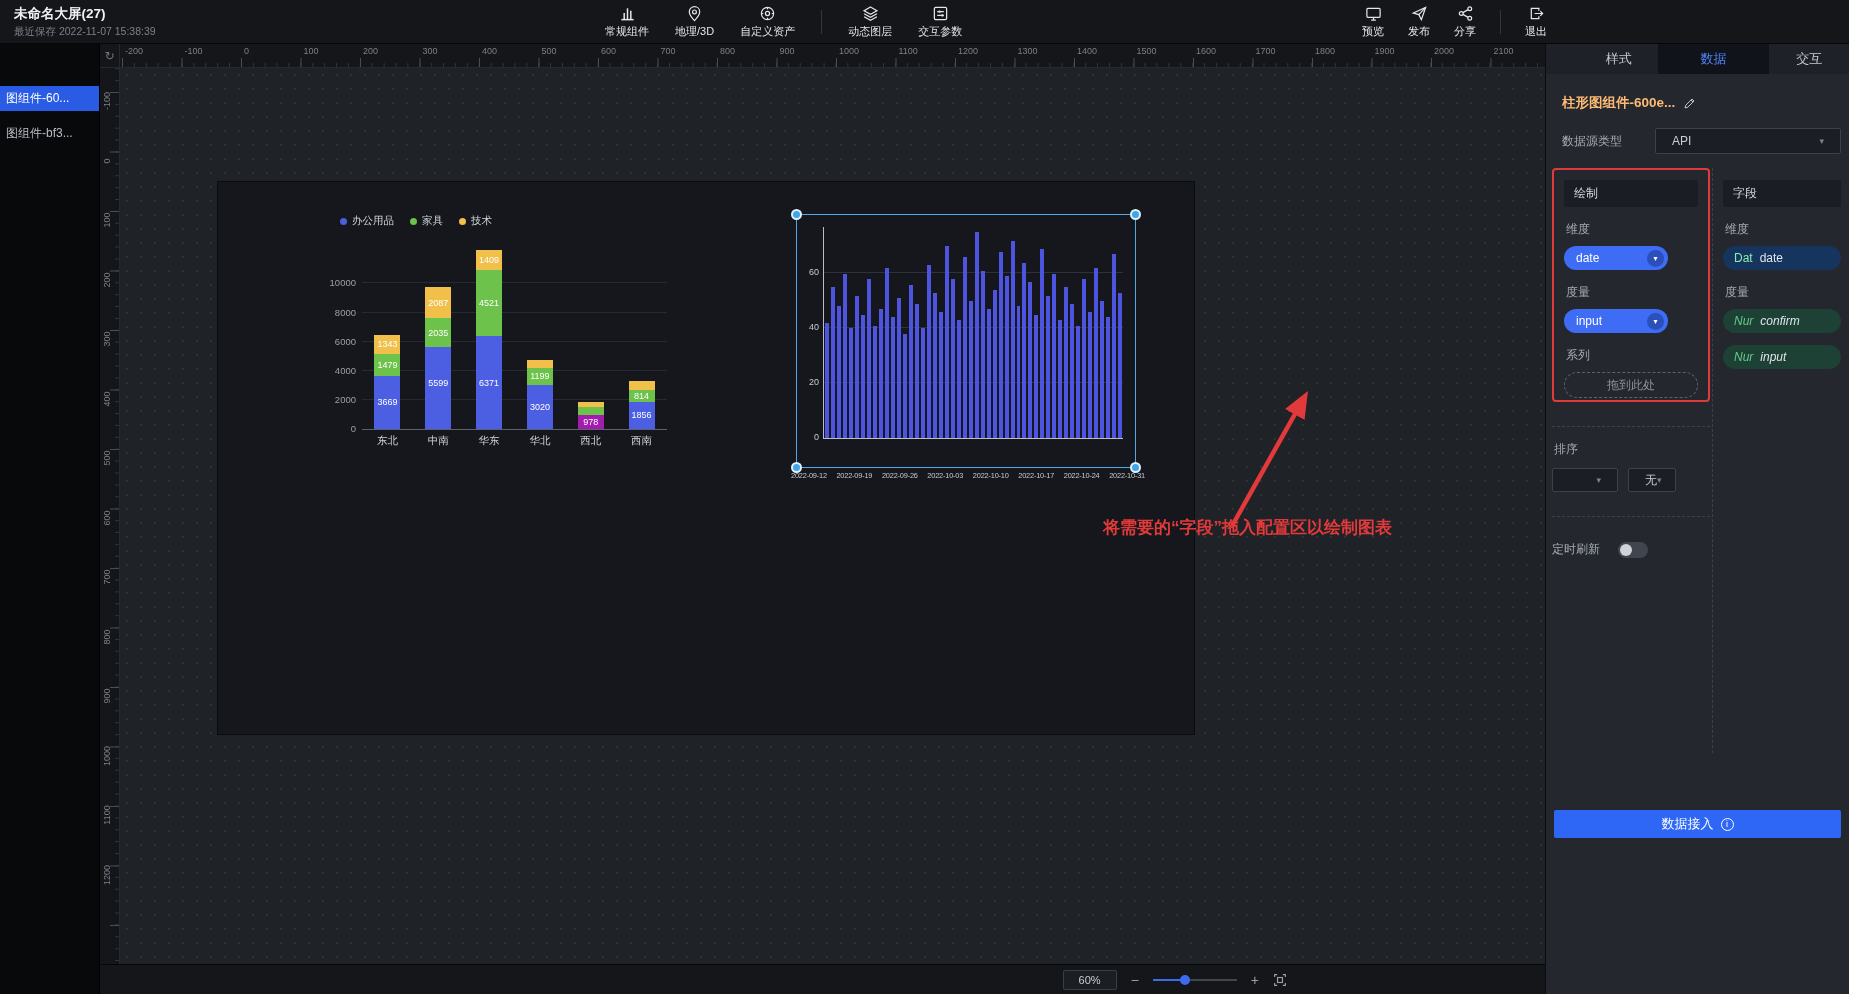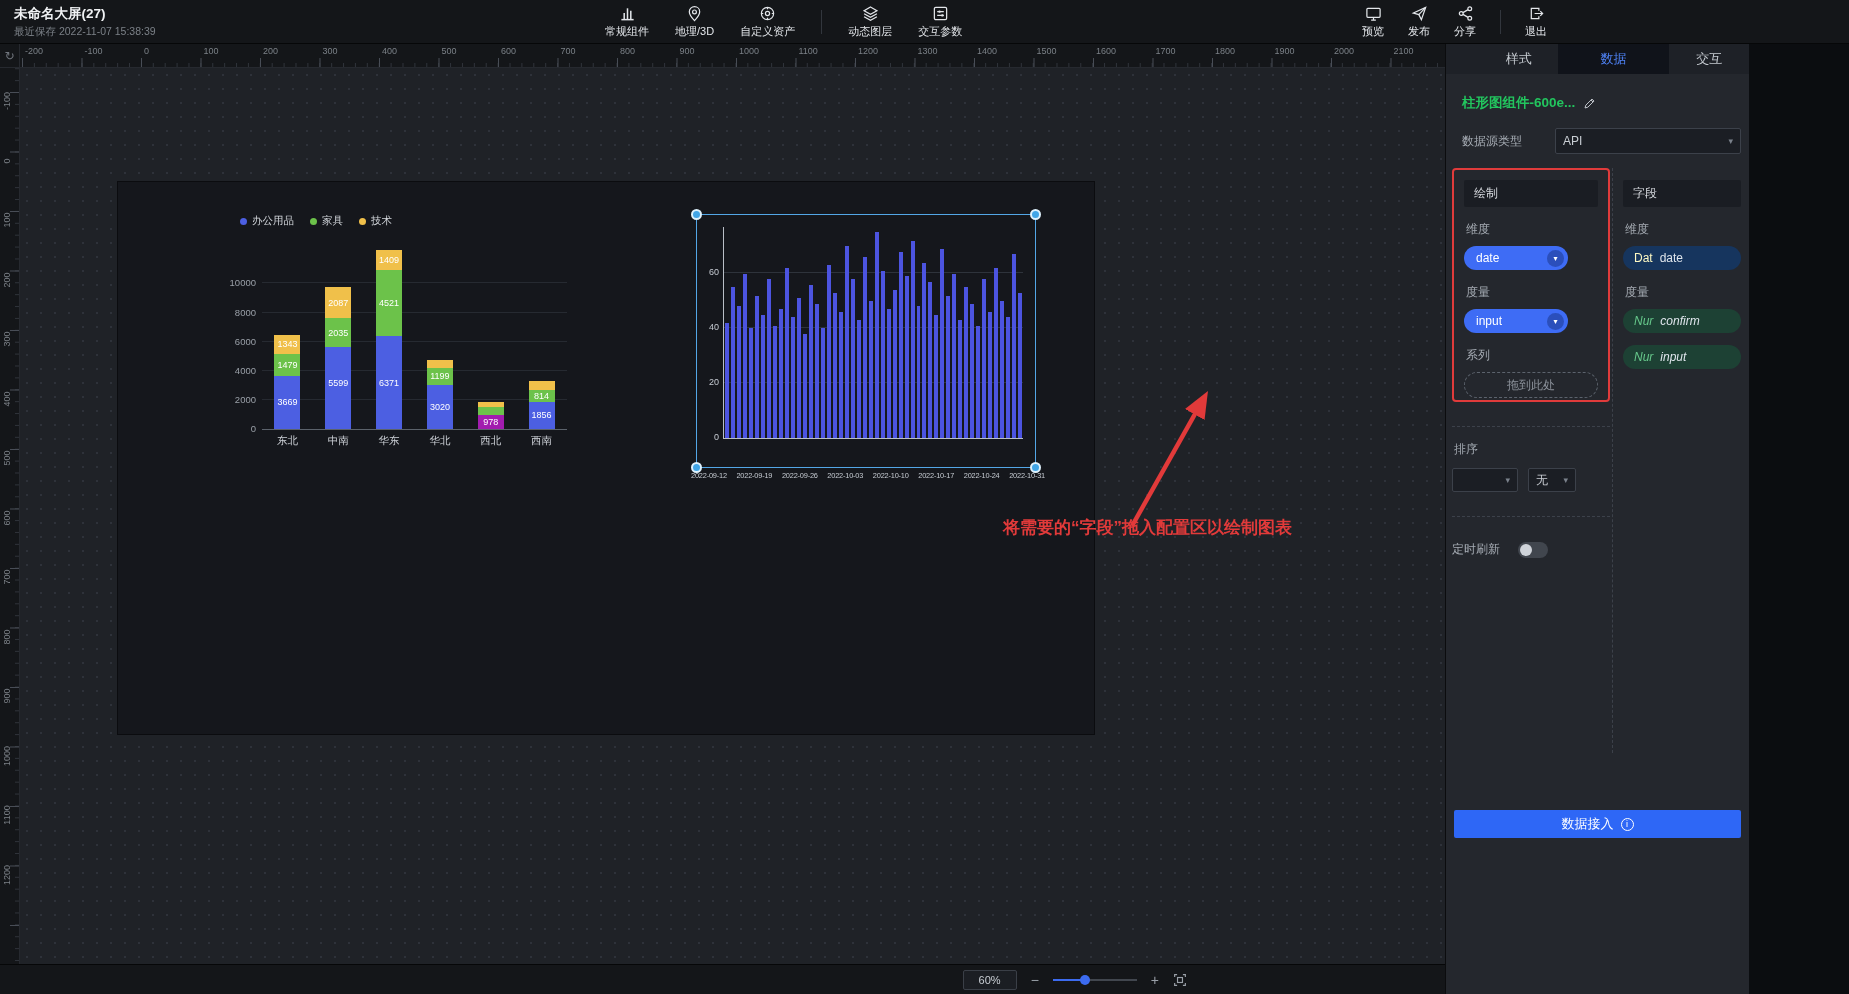--- a/index.html
+++ b/index.html
@@ -92,25 +92,25 @@
   .fit-icon { color:#9aa0a8; cursor:pointer; display:flex; }
 
   
   .panel { width:304px; background:#24272d; border-left:1px solid #0b0c0e; position:relative; display:flex; flex-direction:column; }
   .ptabs { height:30px; display:flex; background:#1e2127; flex:none; }
   .ptab { display:flex; align-items:center; justify-content:center; font-size:13px; color:#c6cbd1; cursor:pointer; }
   .ptab.t1 { width:112px;padding-left:34px; } .ptab.t2 { width:112px; } .ptab.t3 { width:80px; }
   .ptab.active { background:#10131a; color:#4f83f7; }
   .pbody { flex:1; position:relative; }
   .ptitle-row { margin:20px 16px 0; display:flex; align-items:center; gap:8px; }
-  .ptitle { font-size:13.5px; font-weight:bold; color:#22c55e; }
+  .ptitle { font-size:13.5px; font-weight:bold; color:#fdba74; }
   .edit-ic { cursor:pointer; color:#c6cbd1; display:flex; }
   .pds-row { margin:16px 8px 0 16px; display:flex; align-items:center; justify-content:space-between; }
   .plabel { font-size:12px; color:#a6acb4; }
-  .select { background:#1b1e24; border:1px solid #3c414a; border-radius:2px; color:#c9ced4; font-size:12px; display:flex; align-items:center; justify-content:space-between; padding:0 7px; cursor:pointer; }
+  .select { background:#1b1e24; border:1px solid #3c414a; border-radius:2px; color:#c9ced4; font-size:12px; display:flex; align-items:center; justify-content:space-between; padding:0 16px; cursor:pointer; }
   .select.ds { width:186px; height:26px; }
   .sel-chev { color:#7b828c; font-size:9px; }
   .pcols { margin-top:14px; padding:0 8px 0 6px; display:flex; }
   .pcol-left { width:158px; }
   .red-box { border:2px solid #e03b3b; border-radius:4px; padding:10px 10px 2px; }
   .sec-header { background:#1a1d23; color:#d8dbe0; font-size:12px; padding:5px 10px; border-radius:2px; }
   .field-label { font-size:12px; color:#a6acb4; margin:14px 2px 8px; }
   .pill-blue { width:104px; height:24px; background:#3e6cf5; border-radius:12px; color:#fff; font-size:12px; display:flex; align-items:center; justify-content:space-between; padding:0 4px 0 12px; cursor:pointer; }
   .chev-circle { width:17px; height:17px; border-radius:50%; background:rgba(8,25,80,0.35); display:flex; align-items:center; justify-content:center; font-size:8px; color:#fff; }
   .drop-zone { height:26px; border:1px dashed #5c636d; border-radius:13px; color:#8d939c; font-size:12px; display:flex; align-items:center; justify-content:center; margin-top:2px; cursor:pointer; }
@@ -119,21 +119,21 @@
   .sort-row { display:flex; gap:10px; }
   .select.s1 { width:66px; height:24px; justify-content:flex-end; }
   .select.s2 { width:48px; height:24px; }
   .refresh-row { margin-top:24px; display:flex; align-items:center; gap:18px; font-size:12px; color:#a6acb4; }
   .toggle { width:30px; height:16px; border-radius:9px; background:#41464e; position:relative; cursor:pointer; }
   .toggle .knob { position:absolute; left:2px; top:2px; width:12px; height:12px; border-radius:50%; background:#cfd3d9; }
   .pcol-div { width:0; border-left:1px dashed #3c414a; height:585px; margin-left:2px; }
   .pcol-right { flex:1; padding:12px 0 0 10px; }
   .fpill { width:118px; height:24px; border-radius:12px; display:flex; align-items:center; gap:7px; padding:0 11px; font-size:12px; margin-bottom:12px; cursor:pointer; }
   .fpill .fname { color:#dfe5ec; }
-  .fpill.navy { background:#16355e; } .fpill.navy .ftype { color:#fef9c3; }
+  .fpill.navy { background:#16355e; } .fpill.navy .ftype { color:#86efac; }
   .fpill.green { background:#1d4134;font-style:italic; } .fpill.green .ftype { color:#66c88b; }
   .ingest-btn { position:absolute; left:8px; right:8px; top:736px; height:28px; background:#2e67f6; border:none; border-radius:2px; color:#fff; font-size:13px; font-family:inherit; display:flex; align-items:center; justify-content:center; gap:7px; cursor:pointer; }
   .info-ic { width:13px; height:13px; border:1px solid #fff; border-radius:50%; font-size:9px; line-height:11px; text-align:center; display:inline-block; }
 </style>
 </head>
 <body>
 
 <div class="app">
 
   <header class="topbar">
@@ -217,20 +217,24 @@
             <path d="M11.5 6V3.5h-8v11h8V12"></path>
             <path d="M7 9h8.5M13 6.5L15.5 9 13 11.5"></path>
           </svg>
         <span>退出</span>
       </div>
     </div>
   </header>
 
   <div class="content">
 
+    <aside class="layers">
+        <div class="layer-item active">图组件-60...</div>
+        <div class="layer-item">图组件-bf3...</div>
+      </aside>
 
     <div class="workspace">
       <div class="ruler-row">
         <div class="ruler-corner">
             <span>↻</span>
           </div>
         <div class="h-ruler">
             <span class="h-num" style="left: 5px;">-200</span>
             <span class="h-num" style="left: 64.5px;">-100</span>
             <span class="h-num" style="left: 124px;">0</span>

